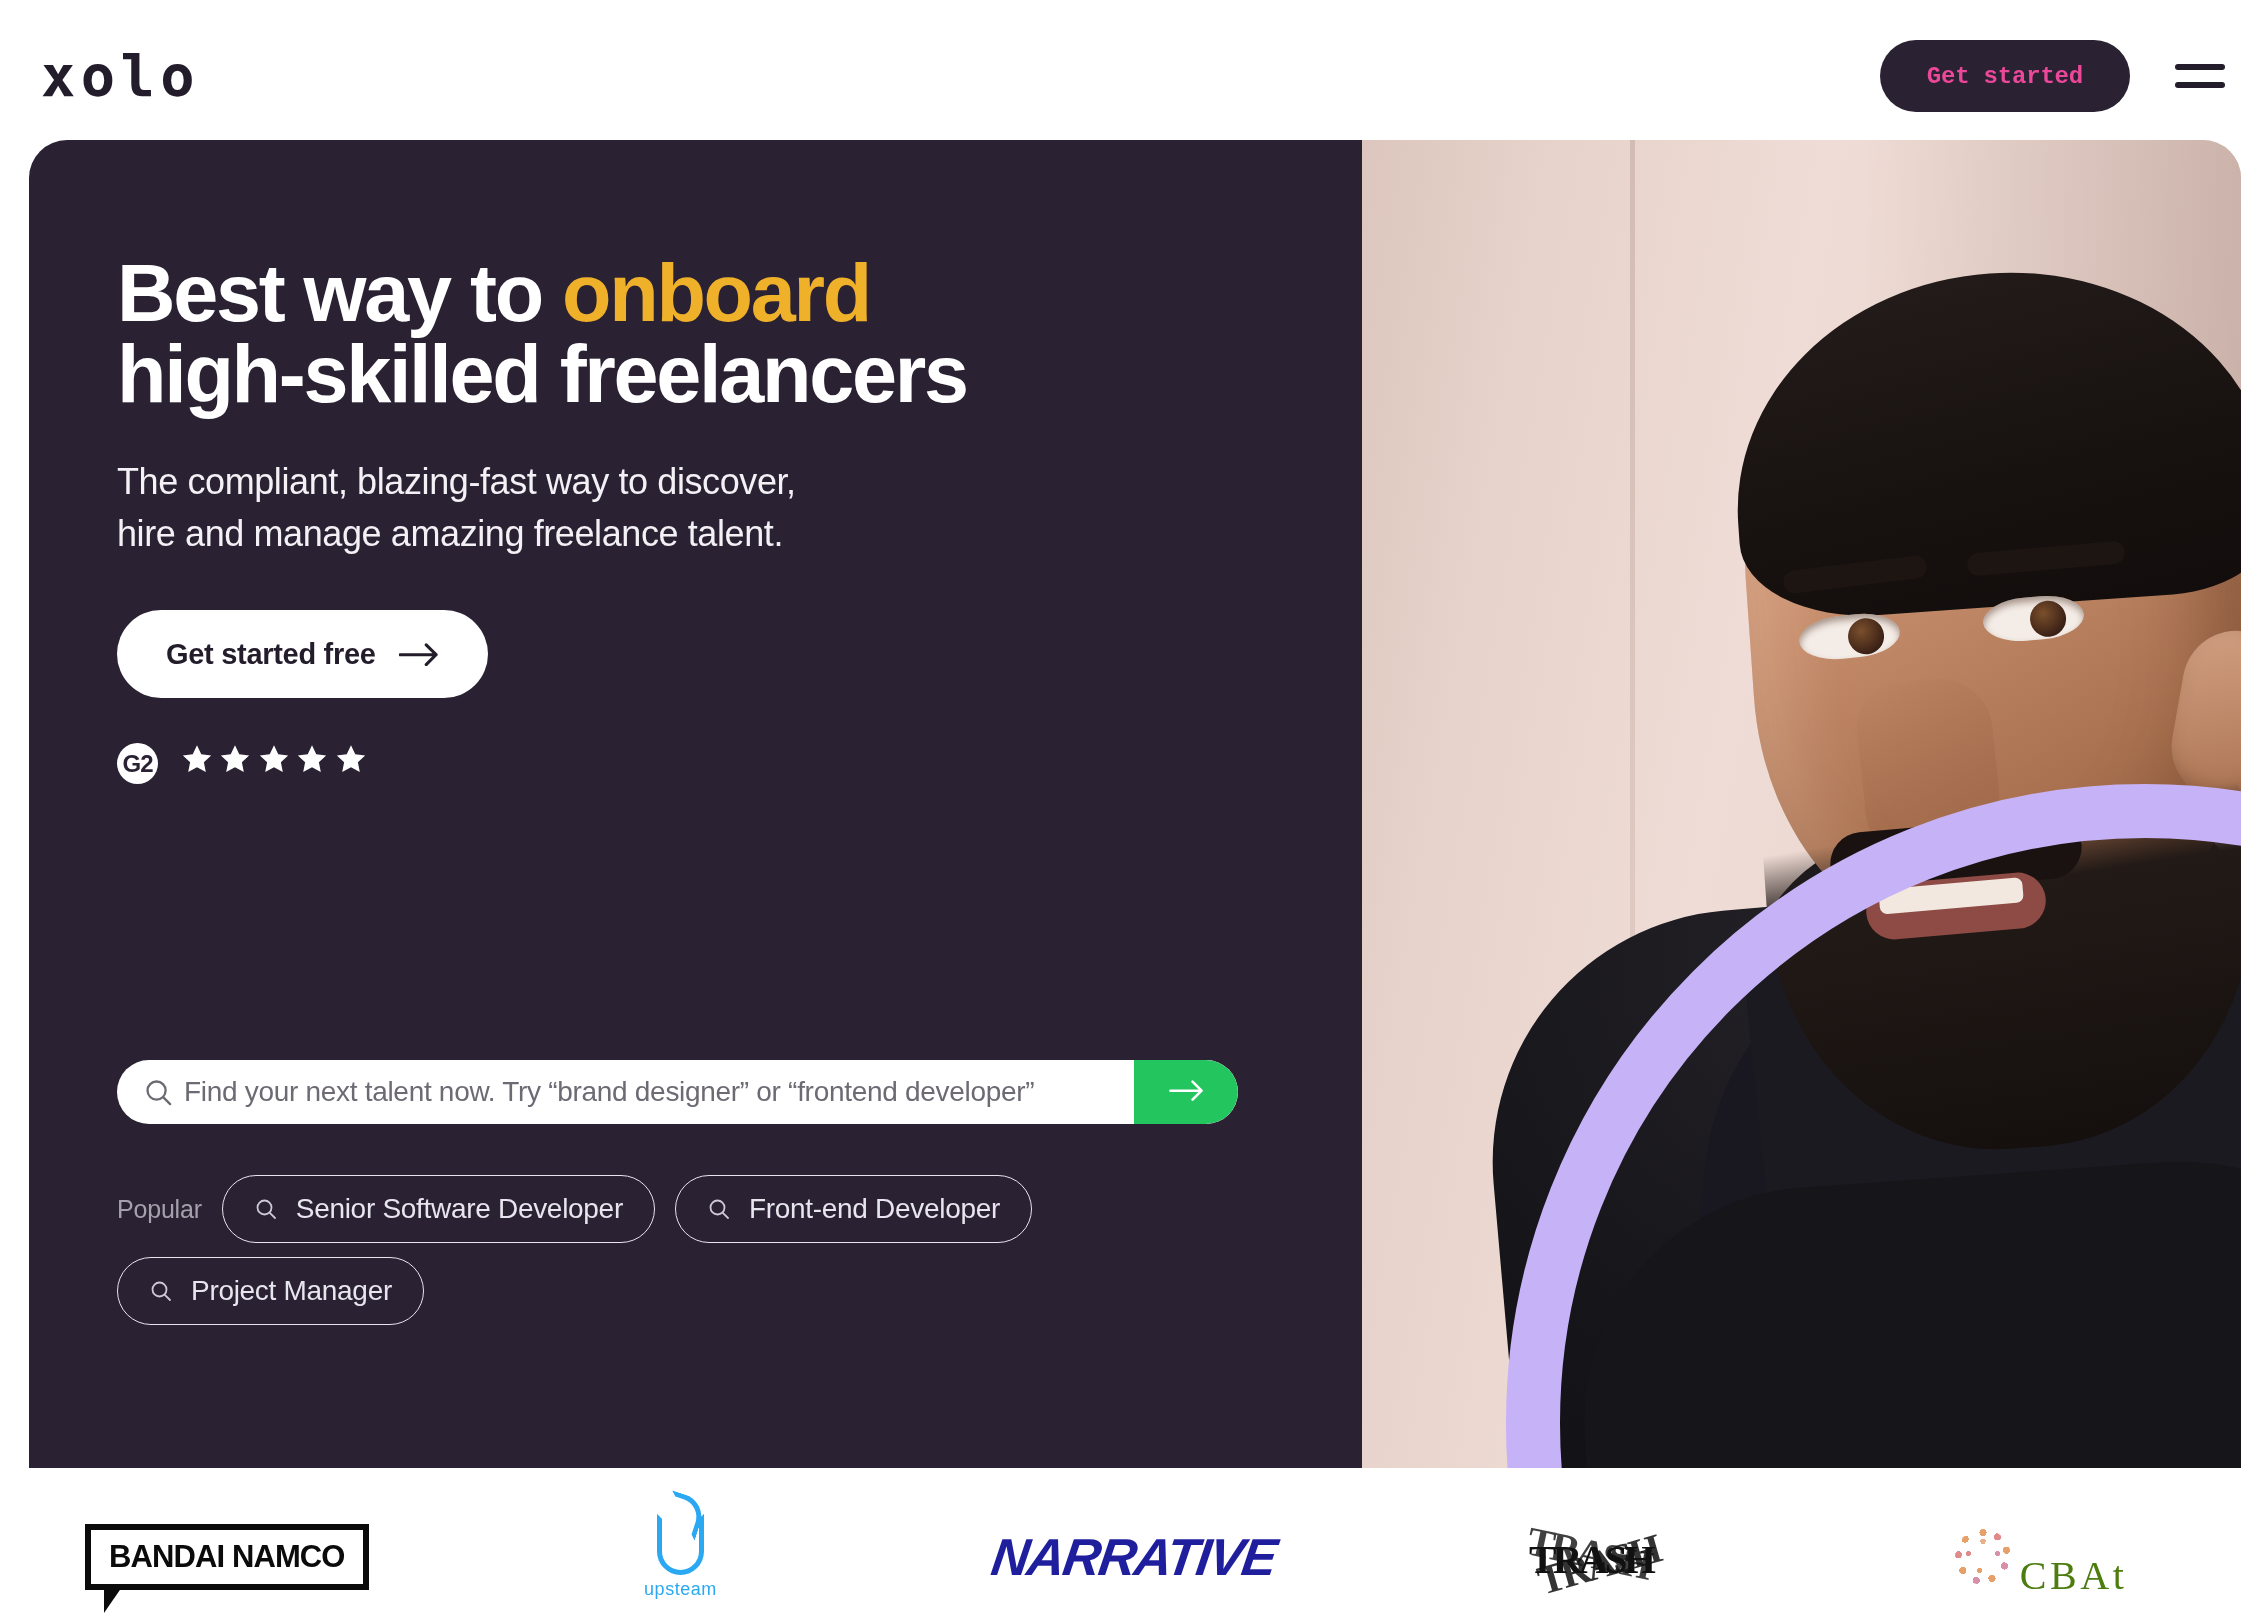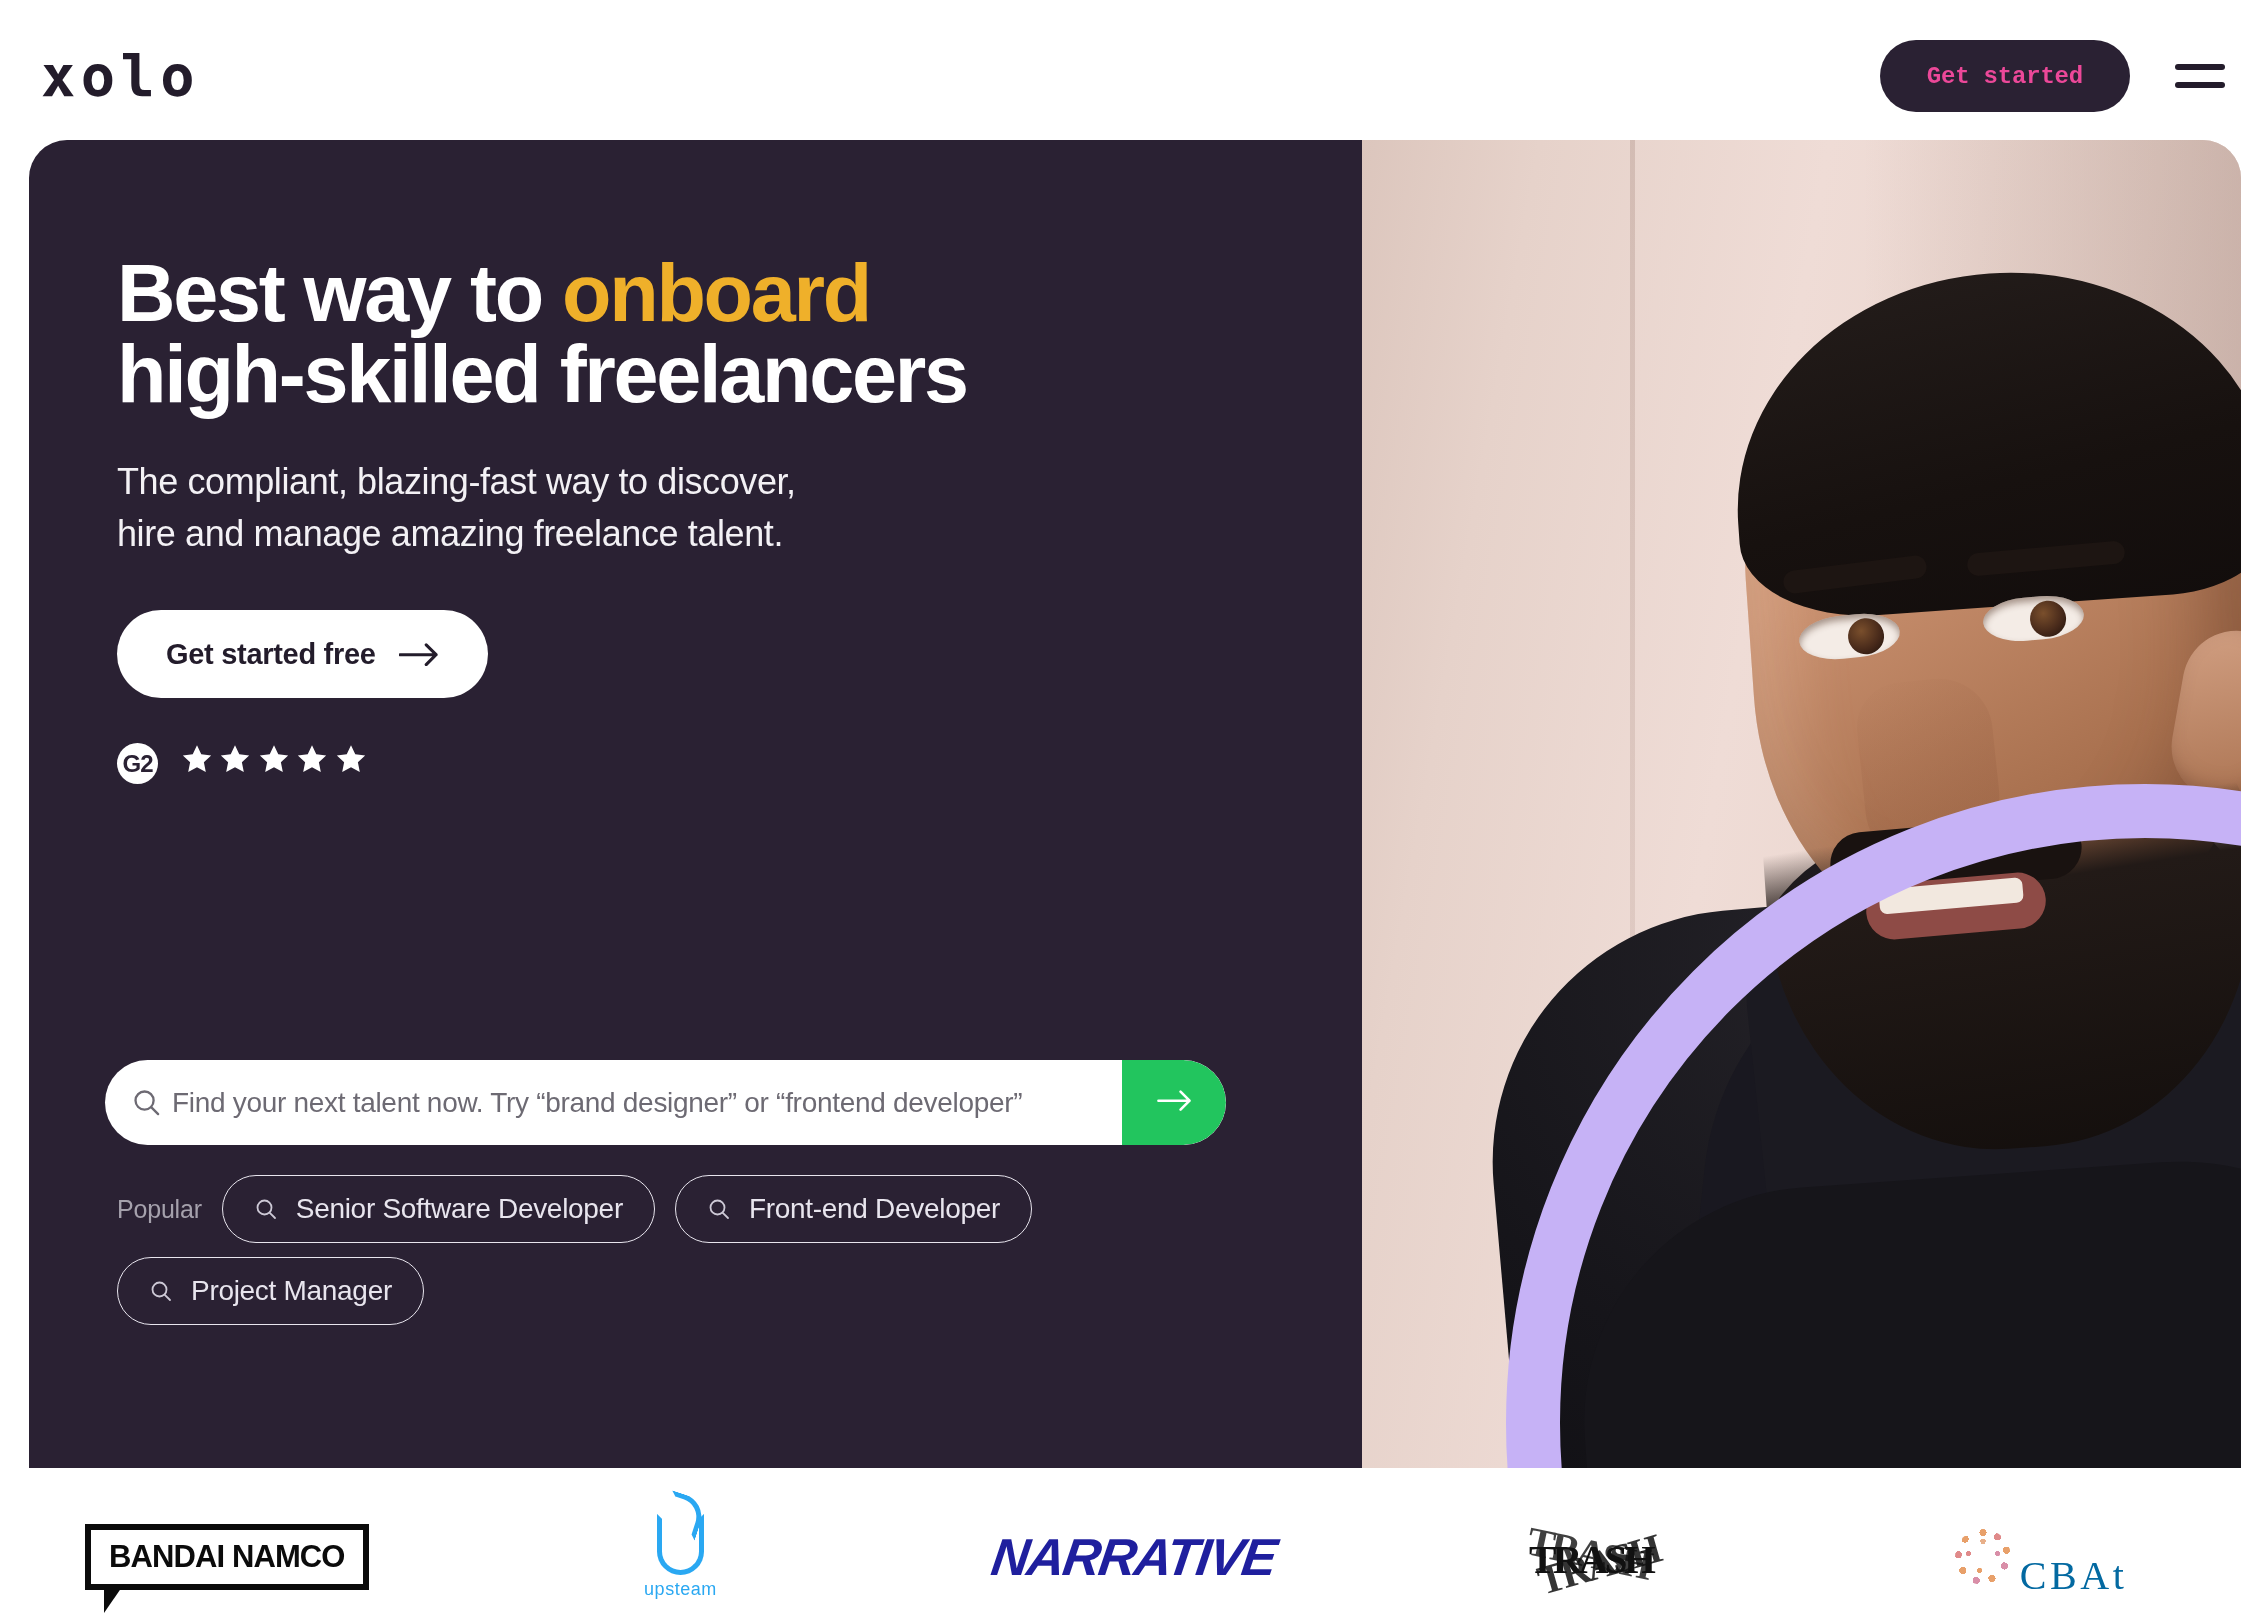--- a/index.html
+++ b/index.html
@@ -121,22 +121,22 @@
     font-family:"Liberation Sans", sans-serif;
     letter-spacing:-0.9px;
     position:relative;
   }
   .stars{ display:flex; gap:4.5px; color:#ffffff; }
   .stars svg{ display:block; }
 
   
   .searchwrap{
     position:absolute;
-    left:76px; top:920px;
-    width:1121px; height:85px;
+    left:88px; top:920px;
+    width:1121px; height:64px;
     display:flex;
     background:#ffffff;
     border-radius:899px;
     overflow:hidden;
   }
   .searchwrap .sicon{
     width:67px; display:flex; align-items:center; justify-content:center;
     padding-left:16px;
   }
   .searchwrap input{
@@ -391,21 +391,21 @@
       radial-gradient(circle 3.6px at 14% 74%, #e8a06a 99%, transparent 100%),
       radial-gradient(circle 3.6px at 6% 46%, #e08a8a 99%, transparent 100%),
       radial-gradient(circle 3.6px at 18% 18%, #e8a06a 99%, transparent 100%),
       radial-gradient(circle 2.7px at 50% 22%, #e8b08a 99%, transparent 100%),
       radial-gradient(circle 2.7px at 76% 44%, #d98fa8 99%, transparent 100%),
       radial-gradient(circle 2.7px at 44% 74%, #e8a06a 99%, transparent 100%),
       radial-gradient(circle 2.7px at 24% 44%, #e08a8a 99%, transparent 100%);
   }
   .cbat .ct{
     font-family:"Liberation Serif", serif;
-    font-size:40px; color:#0369a1; letter-spacing:3.6px;margin-top:36px;
+    font-size:40px; color:#4d7c0f; letter-spacing:3.6px;margin-top:36px;
   }
 </style>
 </head>
 <body>
 
 <div class="header">
   <div class="logo">xolo</div>
   <div class="header-right">
     <button class="btn-getstarted">Get started</button>
     <div class="hamburger">

